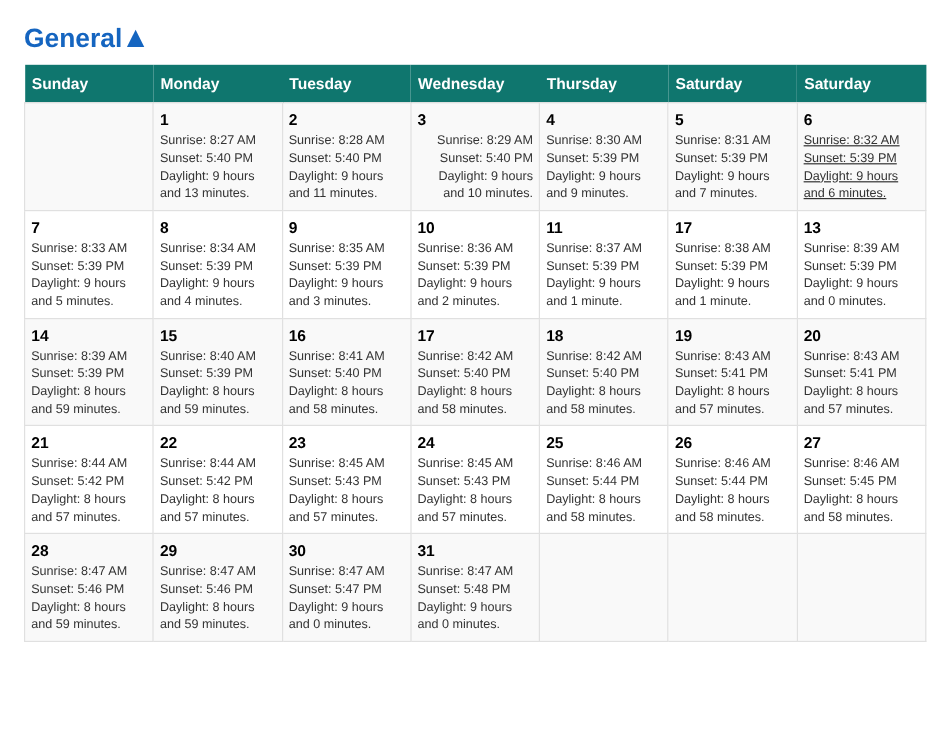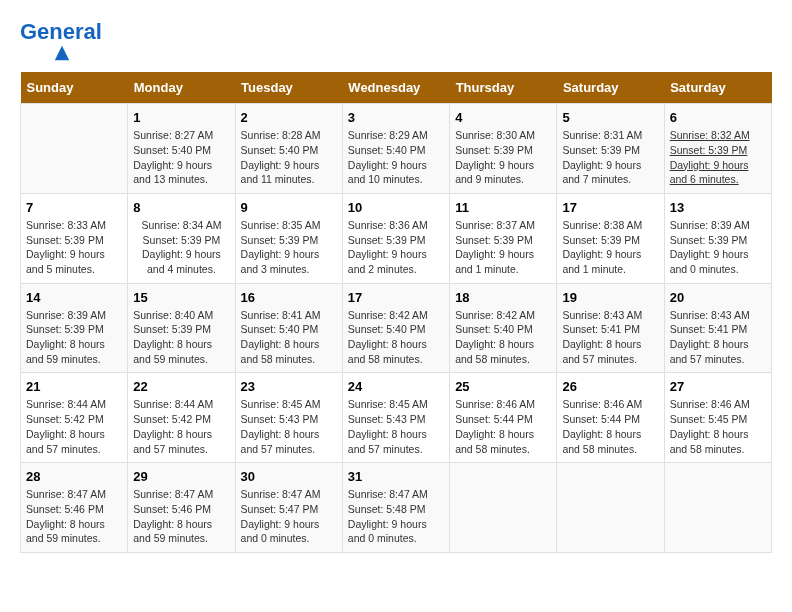--- a/index.html
+++ b/index.html
@@ -45,21 +45,21 @@
     .location {
       font-size: 16px;
       color: #555;
     }
     table {
       width: 100%;
       border-collapse: collapse;
       font-size: 11px;
     }
     thead tr {
-      background-color: #a16207;
+      background-color: #0f766e;
       color: white;
     }
     thead th {
       padding: 8px 6px;
       text-align: left;
       font-size: 13px;
       font-weight: bold;
     }
     tbody tr {
       vertical-align: top;
@@ -87,21 +87,21 @@
       color: #333;
       line-height: 1.4;
     }
   </style>
 </head>
 <body>
 
 <div class="header">
   <div class="logo">
     <div>
-      <div style="display:flex;align-items:center;flex-direction:column;">
+      <div style="display:flex;align-items:center;">
         <span class="logo-text">
           <span>General</span>
         </span>
         <svg class="logo-icon" viewBox="0 0 20 20">
           <polygon points="2,18 10,2 18,18" fill="#1565c0"></polygon>
         </svg>
       </div>
     </div>
   </div>
   <div class="title-block">
@@ -134,21 +134,21 @@
         </td>
         <td>
           <span class="day-num">2</span>
           <div class="day-info" style="white-space: pre-line;">Sunrise: 8:28 AM
 Sunset: 5:40 PM
 Daylight: 9 hours
 and 11 minutes.</div>
         </td>
         <td>
           <span class="day-num">3</span>
-          <div class="day-info" style="white-space: pre-line;">Sunrise: 8:29 AM
+          <div class="day-info" style="white-space: pre-line; text-align: right;">Sunrise: 8:29 AM
 Sunset: 5:40 PM
 Daylight: 9 hours
 and 10 minutes.</div>
         </td>
         <td>
           <span class="day-num">4</span>
           <div class="day-info" style="white-space: pre-line;">Sunrise: 8:30 AM
 Sunset: 5:39 PM
 Daylight: 9 hours
 and 9 minutes.</div>
@@ -171,21 +171,21 @@
       <tr>
         <td>
           <span class="day-num">7</span>
           <div class="day-info" style="white-space: pre-line;">Sunrise: 8:33 AM
 Sunset: 5:39 PM
 Daylight: 9 hours
 and 5 minutes.</div>
         </td>
         <td>
           <span class="day-num">8</span>
-          <div class="day-info" style="white-space: pre-line; text-align: center;">Sunrise: 8:34 AM
+          <div class="day-info" style="white-space: pre-line;">Sunrise: 8:34 AM
 Sunset: 5:39 PM
 Daylight: 9 hours
 and 4 minutes.</div>
         </td>
         <td>
           <span class="day-num">9</span>
           <div class="day-info" style="white-space: pre-line;">Sunrise: 8:35 AM
 Sunset: 5:39 PM
 Daylight: 9 hours
 and 3 minutes.</div>

